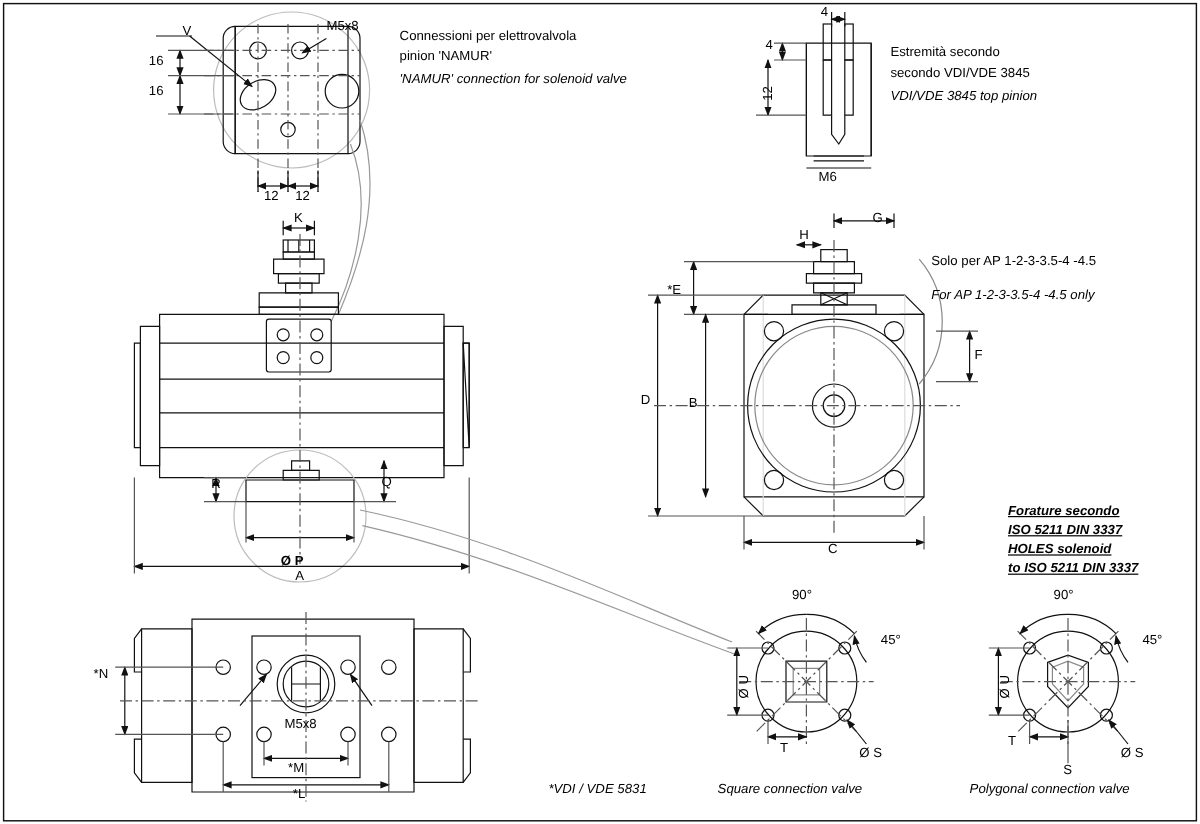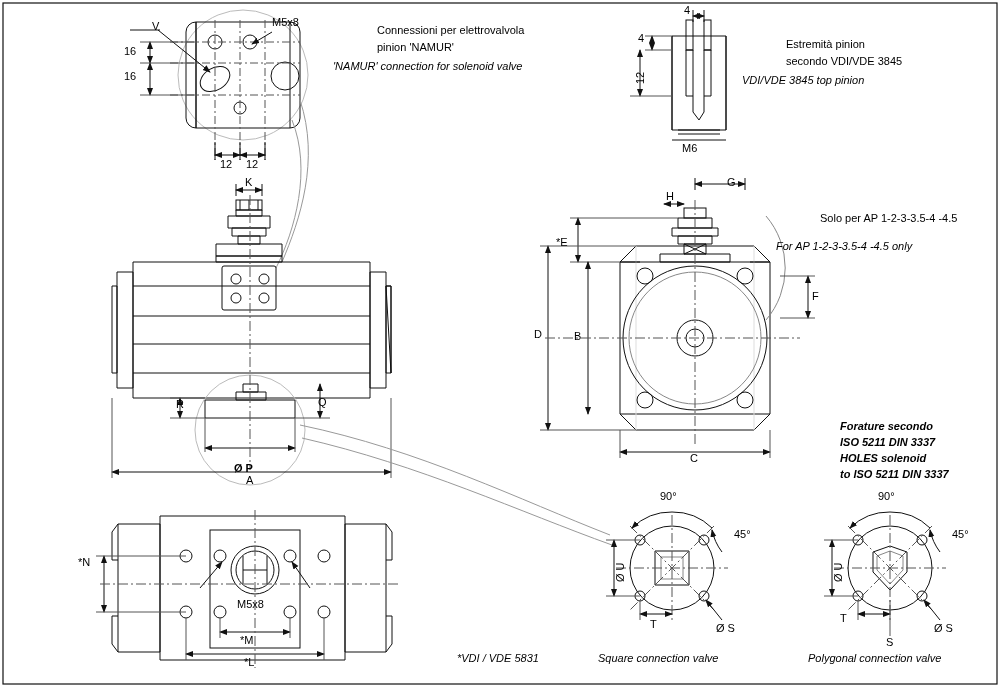--- a/index.html
+++ b/index.html
@@ -1,21 +1,21 @@
 <!DOCTYPE html>
 <html><head>
 <meta charset="utf-8">
 <style>
   html,body{margin:0;padding:0;background:#fff;}
   body{font-family:"Liberation Sans", sans-serif;}
   #sheet{position:relative;width:1000px;height:687px;background:#fff;overflow:hidden;}
   .lbl{position:absolute;font-size:11px;color:#000;white-space:nowrap;line-height:13px;}
-  .lbl.it{font-style:normal;margin-left:44px;}
+  .lbl.it{font-style:normal;}
   .lbl.en{font-style:italic;}
-  .lbl.b{font-weight:bold;}
+  .lbl.b{font-weight:bold;text-decoration:underline;}
   .dim{position:absolute;font-size:11px;color:#000;white-space:nowrap;}
   .vert{transform:rotate(-90deg);transform-origin:left top;}
   svg{position:absolute;left:0;top:0;}
 </style>
 </head>
 <body>
 
 <div id="sheet">
 
   <svg width="1000" height="687" viewBox="0 0 1000 687">
@@ -311,21 +311,21 @@
   <div class="lbl it" style="left:333px;top:41px;">pinion 'NAMUR'</div>
   <div class="lbl en" style="left:333px;top:60px;">'NAMUR' connection for solenoid valve</div>
 
   <div class="dim" style="left:272px;top:16px;">M5x8</div>
   <div class="dim" style="left:152px;top:20px;">V</div>
   <div class="dim" style="left:124px;top:45px;">16</div>
   <div class="dim" style="left:124px;top:70px;">16</div>
   <div class="dim" style="left:220px;top:158px;">12</div>
   <div class="dim" style="left:246px;top:158px;">12</div>
 
-  <div class="lbl it" style="left:742px;top:38px;">Estremità pinion</div>
+  <div class="lbl it" style="left:742px;top:38px;">Estremità secondo</div>
   <div class="lbl it" style="left:742px;top:55px;">secondo VDI/VDE 3845</div>
   <div class="lbl en" style="left:742px;top:74px;">VDI/VDE 3845 top pinion</div>
 
   <div class="dim" style="left:684px;top:4px;">4</div>
   <div class="dim" style="left:638px;top:32px;">4</div>
   <div class="dim vert" style="left:634px;top:84px;">12</div>
   <div class="dim" style="left:682px;top:142px;">M6</div>
 
   <div class="lbl it" style="left:776px;top:212px;">Solo per AP 1-2-3-3.5-4 -4.5</div>
   <div class="lbl en" style="left:776px;top:240px;">For AP 1-2-3-3.5-4 -4.5 only</div>

